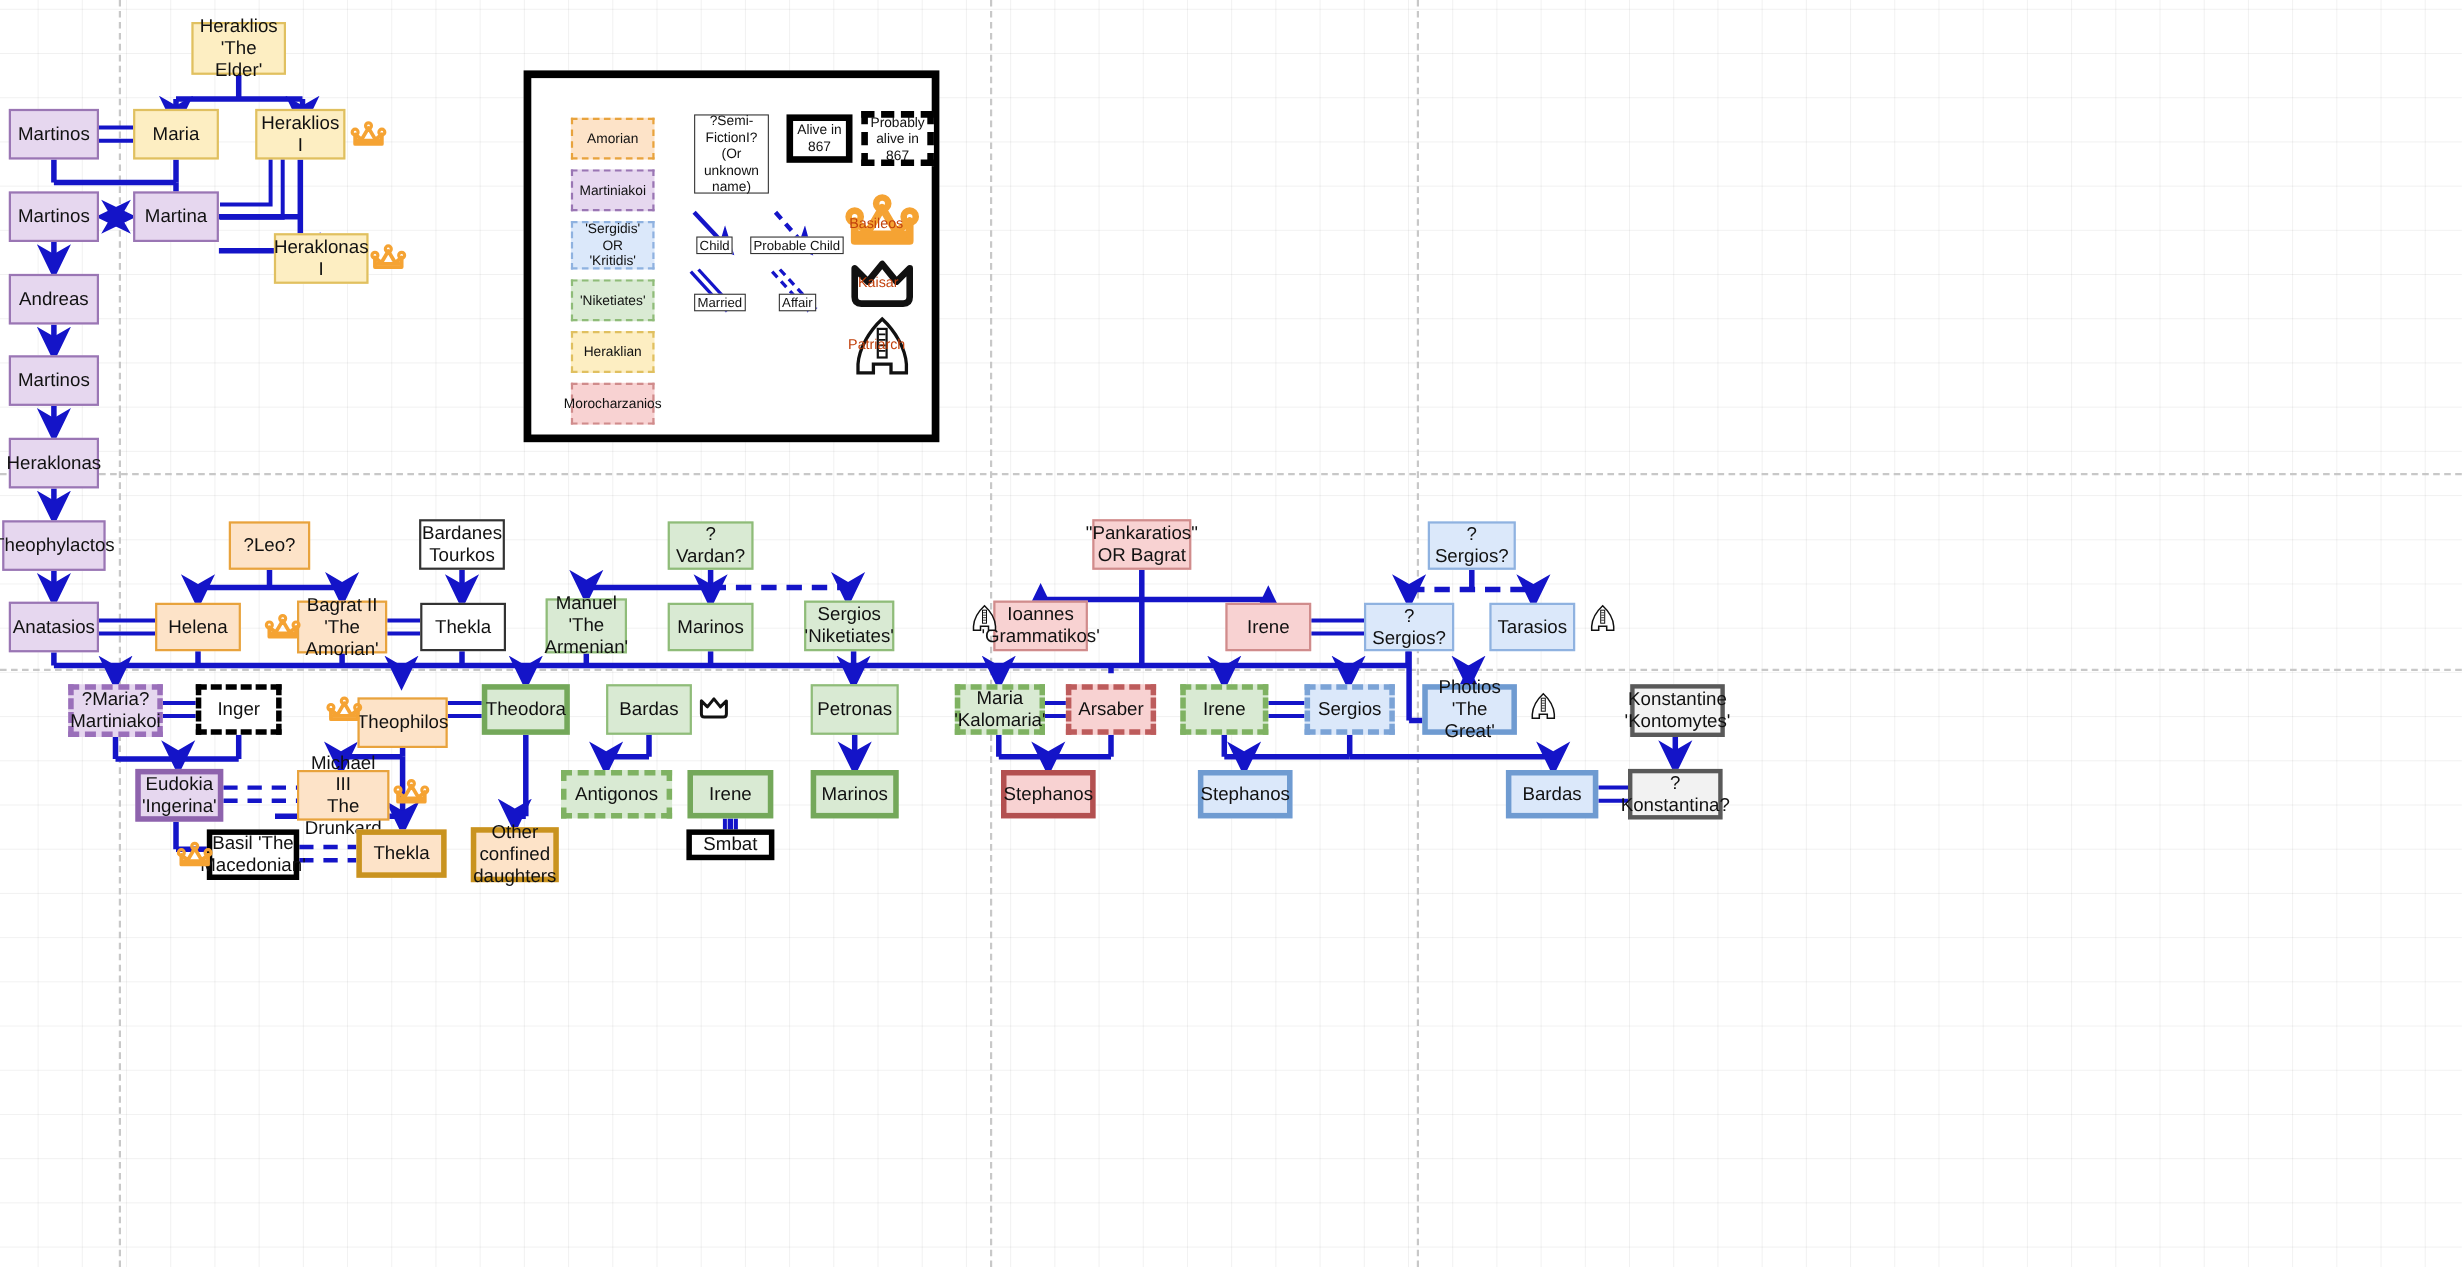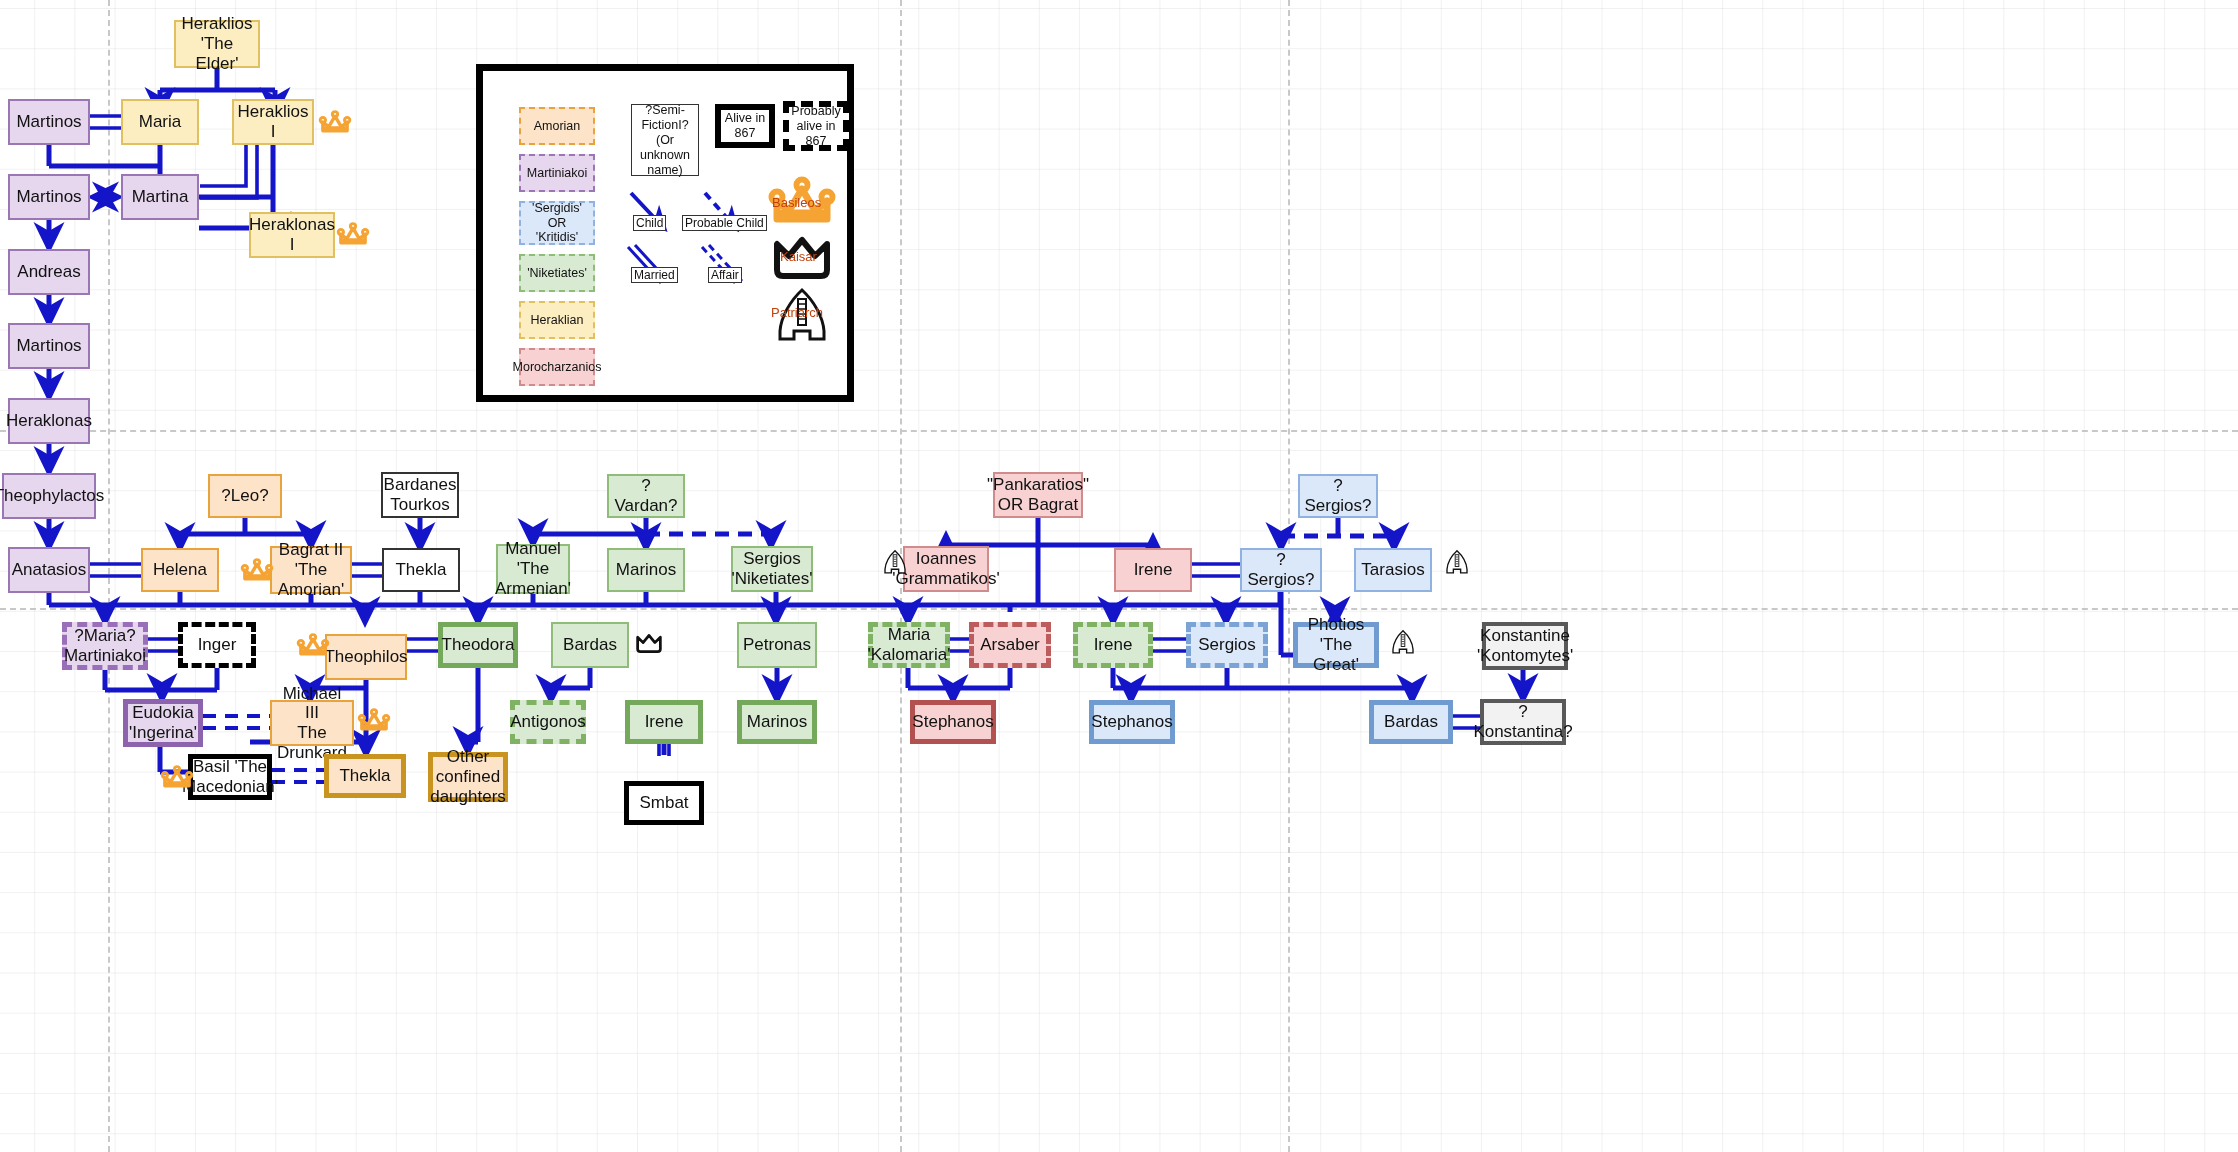--- a/index.html
+++ b/index.html
@@ -286,35 +286,35 @@
       <div class="node niketiates probable" style="left: 1073px; top: 622px; width: 80px; height: 46px;">Irene</div>
       <div class="node sergidis probable" style="left: 1186px; top: 622px; width: 82px; height: 46px;">Sergios</div>
       <div class="node sergidis alive" style="left: 1293px; top: 622px; width: 86px; height: 46px;">Photios
 'The Great'</div>
       <div class="node greybox" style="left: 1482px; top: 622px; width: 86px; height: 48px;">Konstantine
 'Kontomytes'</div>
       <div class="node martiniakoi alive" style="left: 123px; top: 699px; width: 80px; height: 48px;">Eudokia
 'Ingerina'</div>
       <div class="node amorian" style="left: 270px; top: 700px; width: 84px; height: 46px;">Michael III
 The Drunkard</div>
-      <div class="node niketiates probable" style="left: 510px; top: 700px; width: 76px; height: 44px;">Antigonos</div>
+      <div class="node niketiates probable" style="left: 510px; top: 700px; width: 101px; height: 44px;">Antigonos</div>
       <div class="node niketiates alive" style="left: 625px; top: 700px; width: 78px; height: 44px;">Irene</div>
       <div class="node niketiates alive" style="left: 737px; top: 700px; width: 80px; height: 44px;">Marinos</div>
       <div class="node morocharzanios alive" style="left: 910px; top: 700px; width: 86px; height: 44px;">Stephanos</div>
       <div class="node sergidis alive" style="left: 1089px; top: 700px; width: 86px; height: 44px;">Stephanos</div>
       <div class="node sergidis alive" style="left: 1369px; top: 700px; width: 84px; height: 44px;">Bardas</div>
       <div class="node greybox" style="left: 1480px; top: 699px; width: 86px; height: 46px;">?
 Konstantina?</div>
       <div class="node plain alive" style="left: 188px; top: 754px; width: 84px; height: 46px;">Basil 'The
 Macedonian'</div>
       <div class="node amorian alive" style="left: 324px; top: 754px; width: 82px; height: 44px;">Thekla</div>
       <div class="node amorian alive" style="left: 428px; top: 752px; width: 80px; height: 50px;">Other
 confined
 daughters</div>
-      <div class="node plain alive" style="left: 624px; top: 781px; width: 80px; height: 44px;">Smbat</div>
+      <div class="node plain alive" style="left: 624px; top: 754px; width: 80px; height: 28px;">Smbat</div>
     </div>
 
   <div id="symbols">
       <div class="sym" style="left: 318px; top: 110px;"><svg viewBox="0 0 70 56" width="34" height="28" style="overflow:visible">
       <g fill="none" stroke="#F5A333" stroke-width="7" stroke-linecap="round" stroke-linejoin="round">
         <path d="M10,42 L10,24 L22,34 L35,12 L48,34 L60,24 L60,42 Z"></path>
             <path d="M14,36 L56,36"></path>
       </g>
       <circle cx="10" cy="20" r="5.5" fill="none" stroke="#F5A333" stroke-width="6"></circle>
       <circle cx="60" cy="20" r="5.5" fill="none" stroke="#F5A333" stroke-width="6"></circle>

